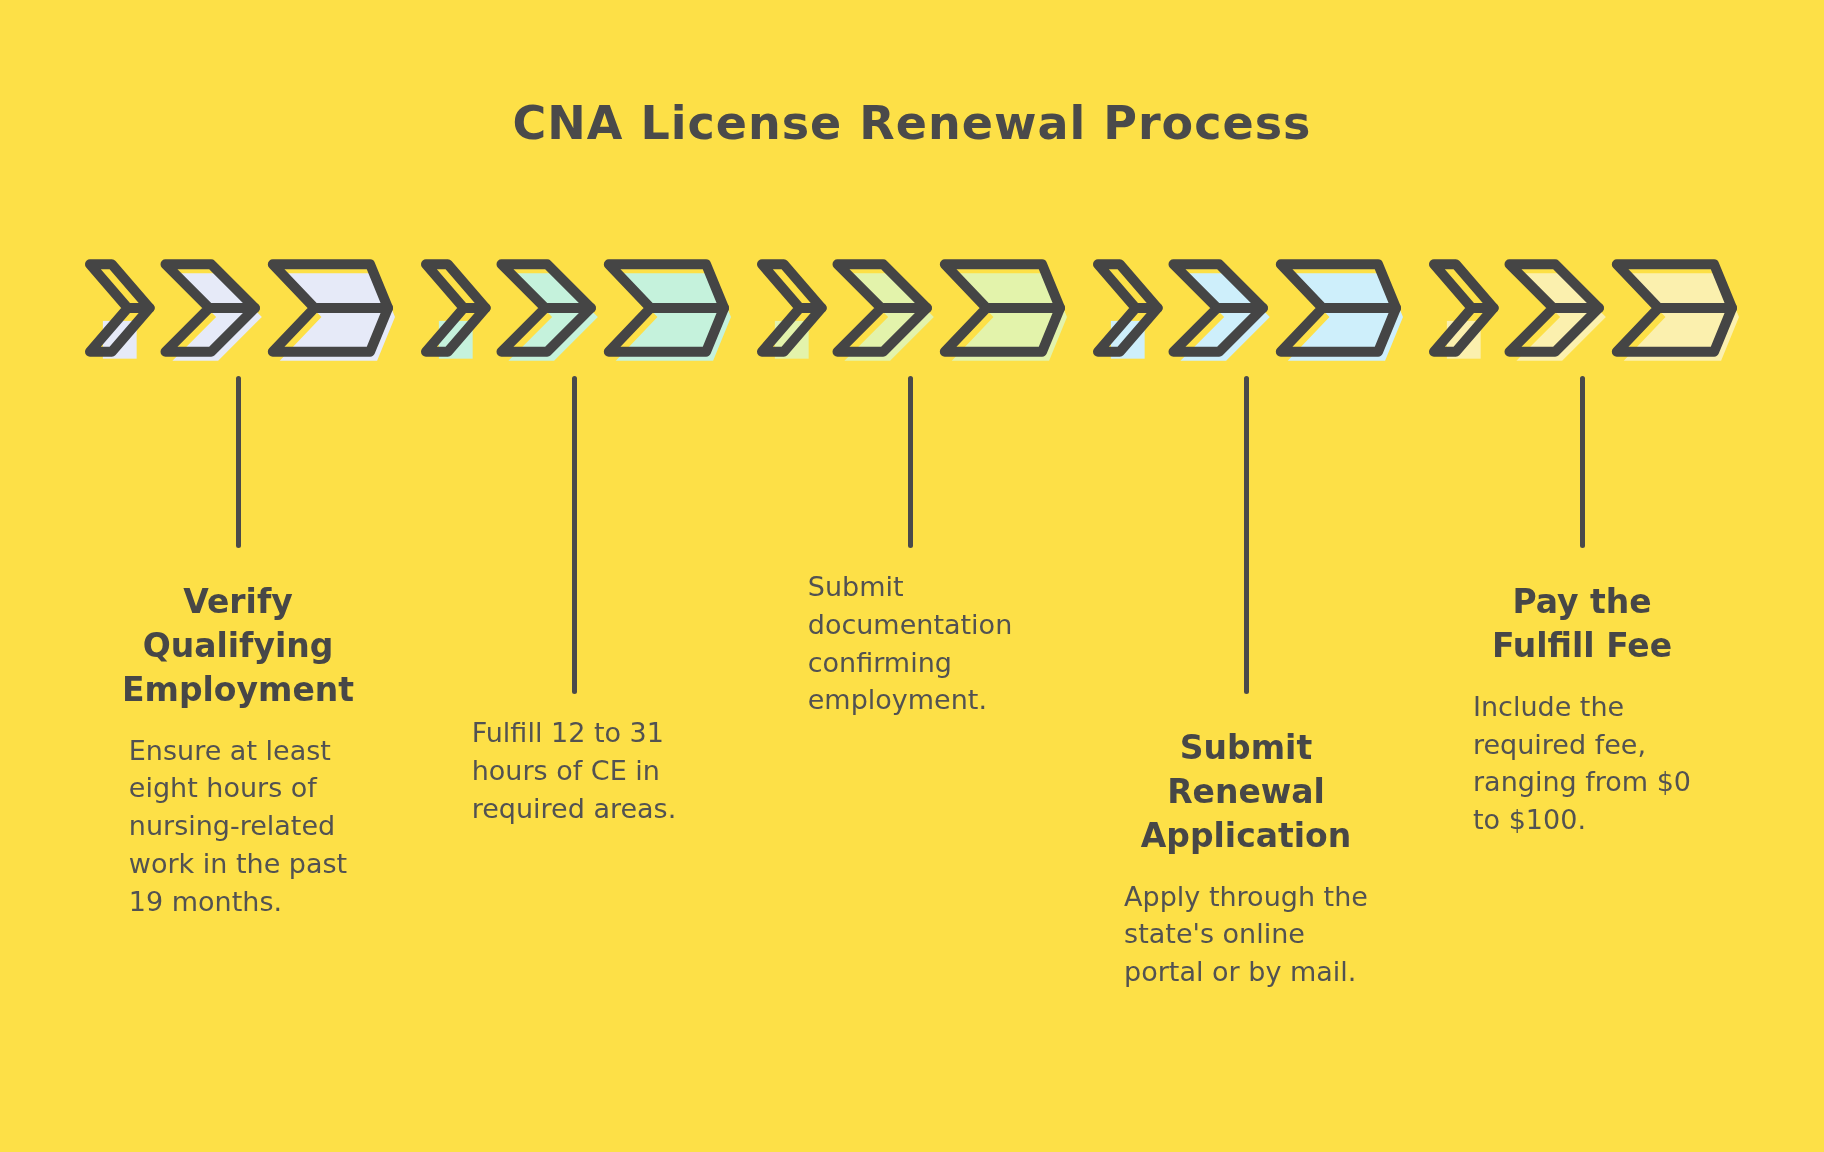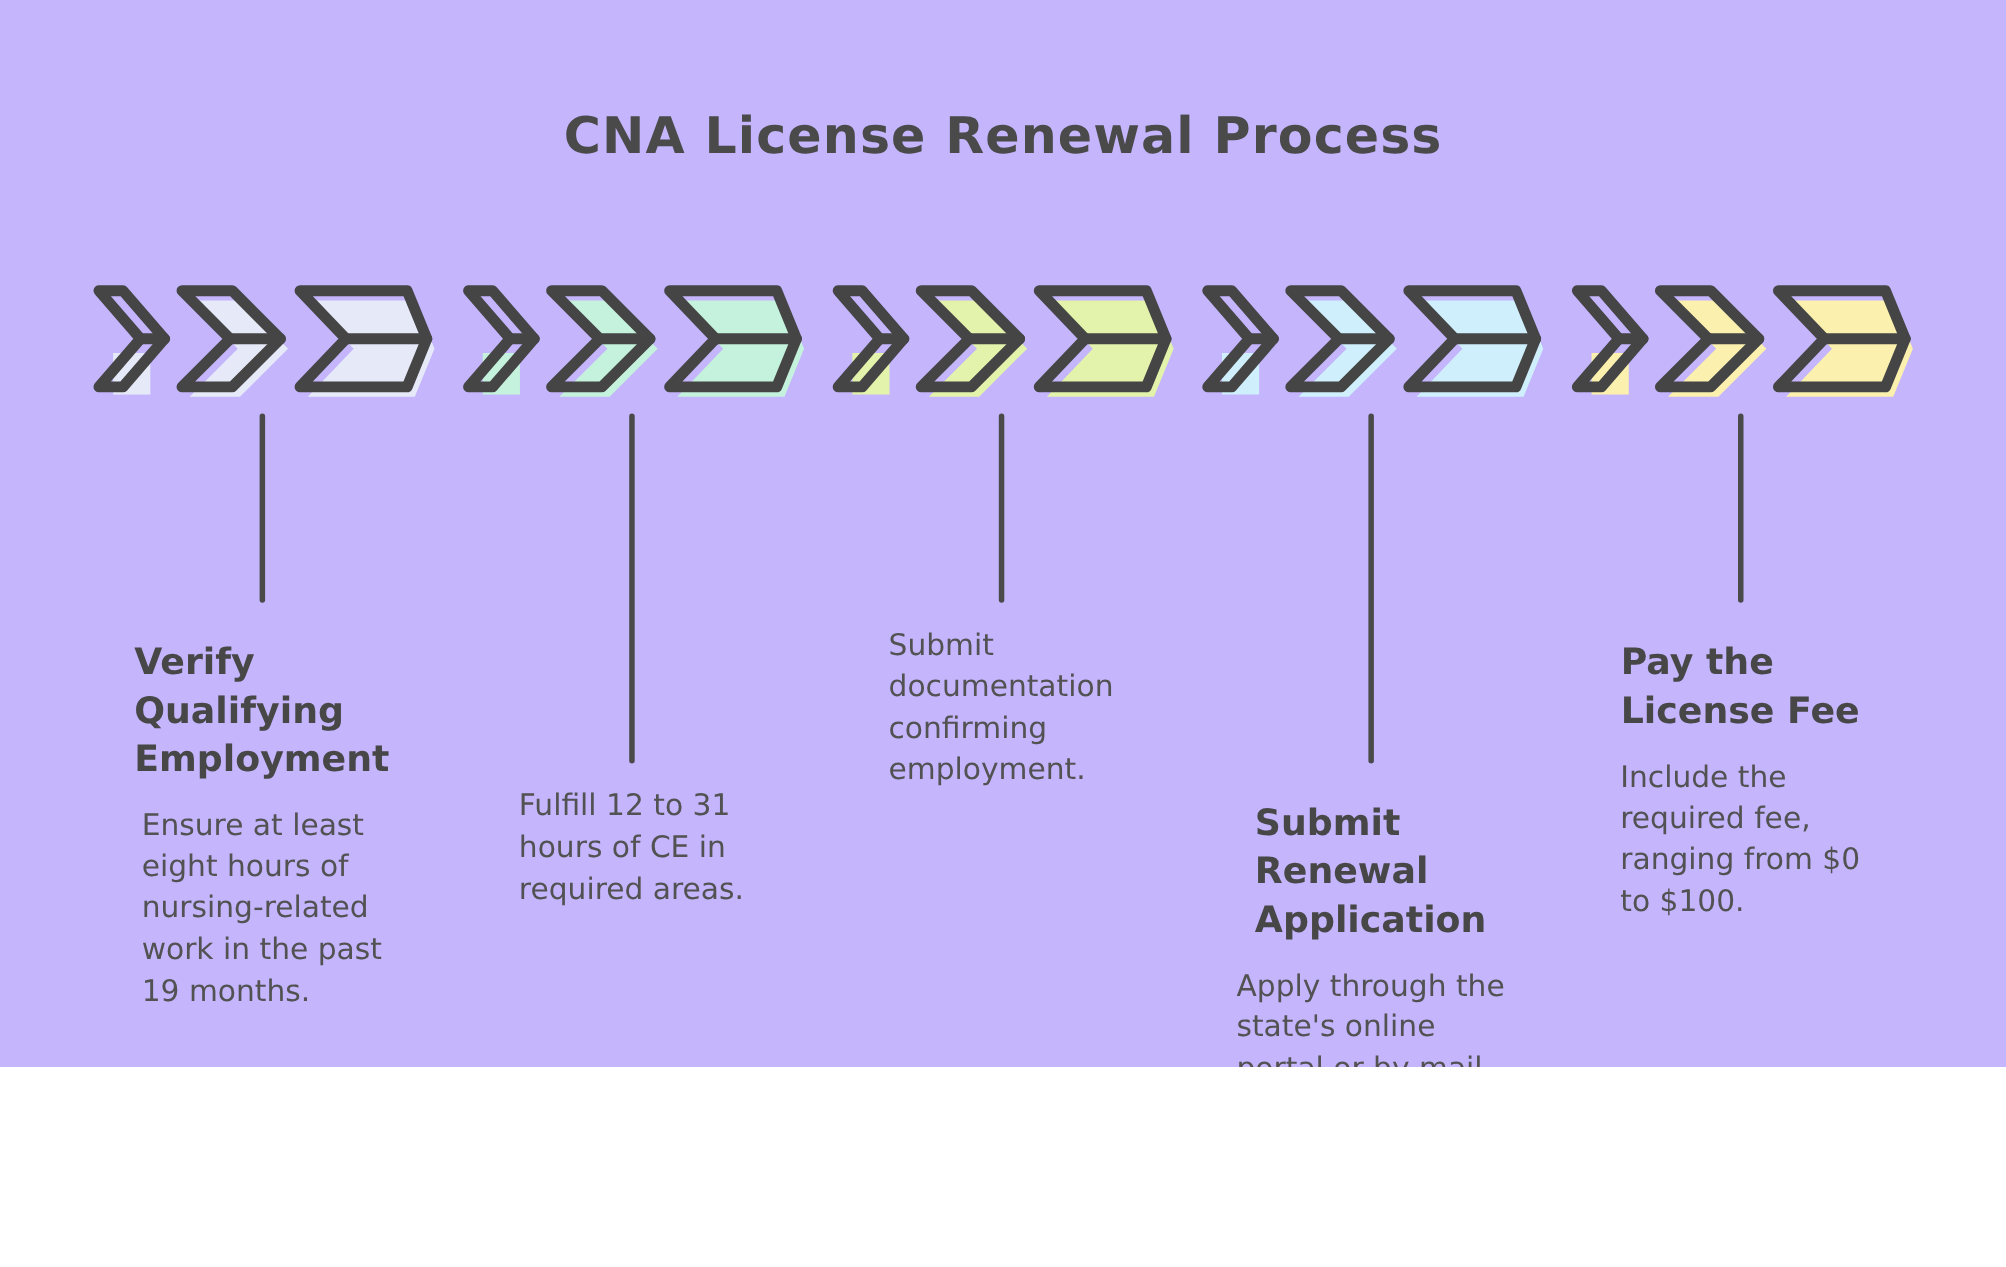--- a/index.html
+++ b/index.html
@@ -4,22 +4,22 @@
 <style>
   html, body {
     margin: 0;
     padding: 0;
     background: #ffffff;
     font-family: "DejaVu Sans", "Liberation Sans", sans-serif;
   }
   .canvas {
     position: relative;
     width: 1824px;
-    height: 970px;
-    background: #c4b5fd;
+    height: 1152px;
+    background: #fde047;
     overflow: hidden;
   }
   .diagram-title {
     position: absolute;
     top: 96px;
     left: 0;
     width: 100%;
     margin: 0;
     text-align: center;
     font-size: 46px;
@@ -55,21 +55,21 @@
     flex: 0 0 auto;
   }
   .step--high .connector { height: 172px; }
   .step--low  .connector { height: 318px; }
   .step-title {
     margin: 32px 0 0 0;
     font-size: 33px;
     font-weight: bold;
     line-height: 1.33;
     color: #474747;
-    text-align: left;
+    text-align: center;
     white-space: pre-line;
   }
   .step-desc {
     margin: 20px 0 0 0;
     font-size: 27px;
     font-weight: normal;
     line-height: 1.40;
     color: #525252;
     white-space: pre-line;
   }
@@ -201,21 +201,21 @@
             <path d="M44,52 L66,52"></path>
             <path d="M82,8 L128,8 L172,52 L128,96 L82,96 L126,52 Z"></path>
             <path d="M126,52 L172,52"></path>
             <path d="M190,8 L288,8 L306,52 L288,96 L190,96 L232,52 Z"></path>
             <path d="M232,52 L306,52"></path>
           </g>
         </svg>
       </div>
       <div class="connector"></div>
       <h2 class="step-title">Pay the
-License Fee</h2>
+Fulfill Fee</h2>
       <p class="step-desc">Include the
 required fee,
 ranging from $0
 to $100.</p>
     </div>
 
   </div>
 </div>
 
 </body></html>

